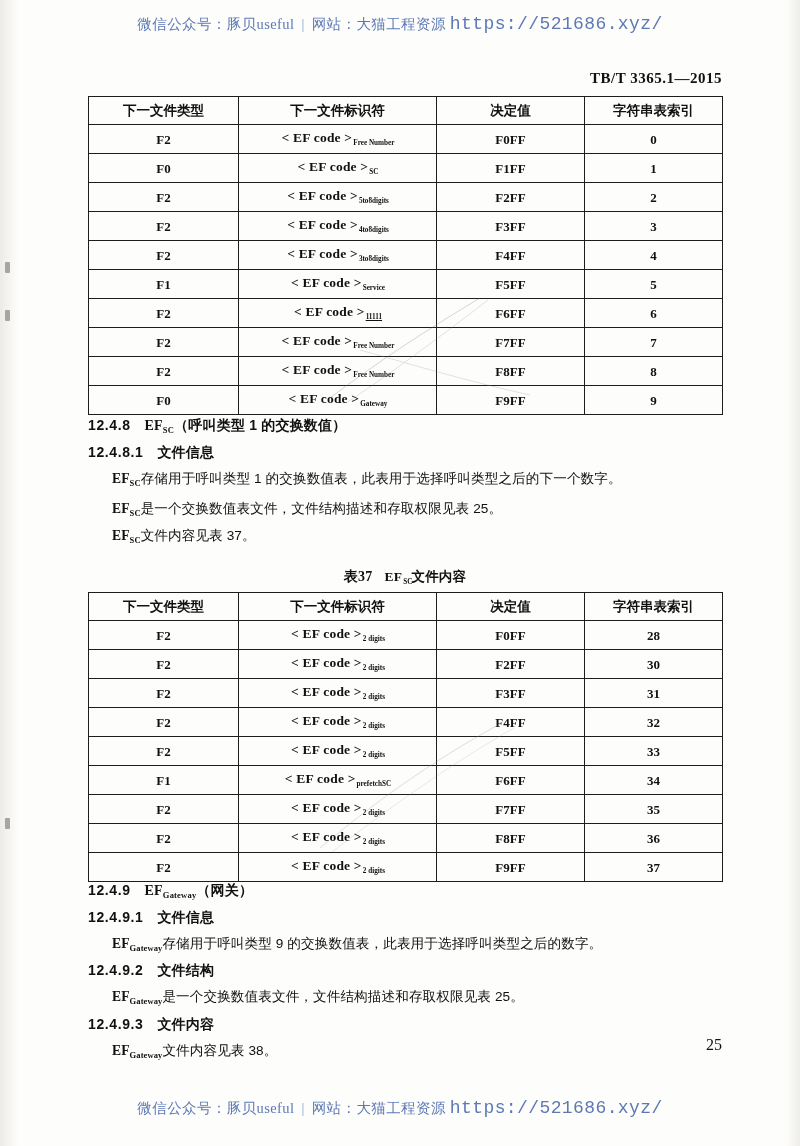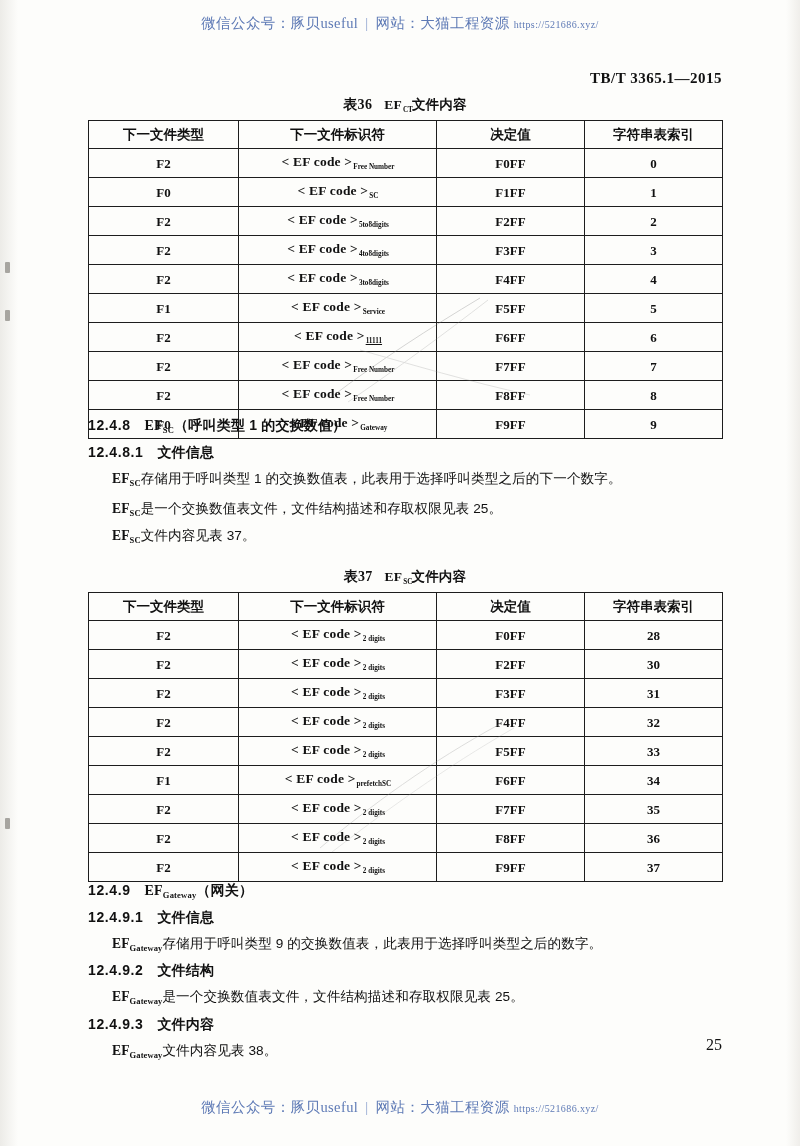--- a/index.html
+++ b/index.html
@@ -51,21 +51,21 @@
     position: absolute;
     left: 0; width: 800px;
     text-align: center;
     color: #5d79b5;
     font-size: 14.5px;
     letter-spacing: .4px;
     white-space: nowrap;
     font-family: "Liberation Serif", "DejaVu Serif", serif;
   }
   .watermark .sep { padding: 0 7px; color: #8aa0cd; }
-  .watermark .mono { font-family: Liberation Serif, serif; font-size: 10px; margin-top: 20px;}
+  .watermark .mono { font-family: Liberation Mono, monospace; font-size: 18px; margin-top: 20px;}
   .watermark-top { top: 14px; }
   .watermark-bottom { top: 1098px; }
 
   
   .std-number {
     position: absolute;
     right: 78px; top: 70px;
     font-family: "Liberation Serif","DejaVu Serif",serif;
     font-weight: bold;
     font-size: 15px;
@@ -204,23 +204,20 @@
   <div class="punch" style="top:310px;"></div>
   <div class="punch" style="top:818px;"></div>
 
   <div class="watermark watermark-top">
     <span>微信公众号：</span><span>豚贝useful</span><span class="sep">|</span><span>网站：</span><span>大猫工程资源</span>&nbsp;<span class="mono">https://521686.xyz/</span>
   </div>
 
   <div class="std-number">TB/T 3365.1—2015</div>
 
   <div class="content" style="top:96px;">
-    <div class="table-caption">
-      <span>表36</span><span class="gap"></span><span class="efcode"><span>EF</span><sub>CT</sub><span>文件内容</span></span>
-    </div>
     <table class="efTable">
       <colgroup>
         <col class="col-a">
           <col class="col-b">
           <col class="col-c">
           <col class="col-d">
       </colgroup>
       <thead>
         <tr>
           <th>下一文件类型</th>

